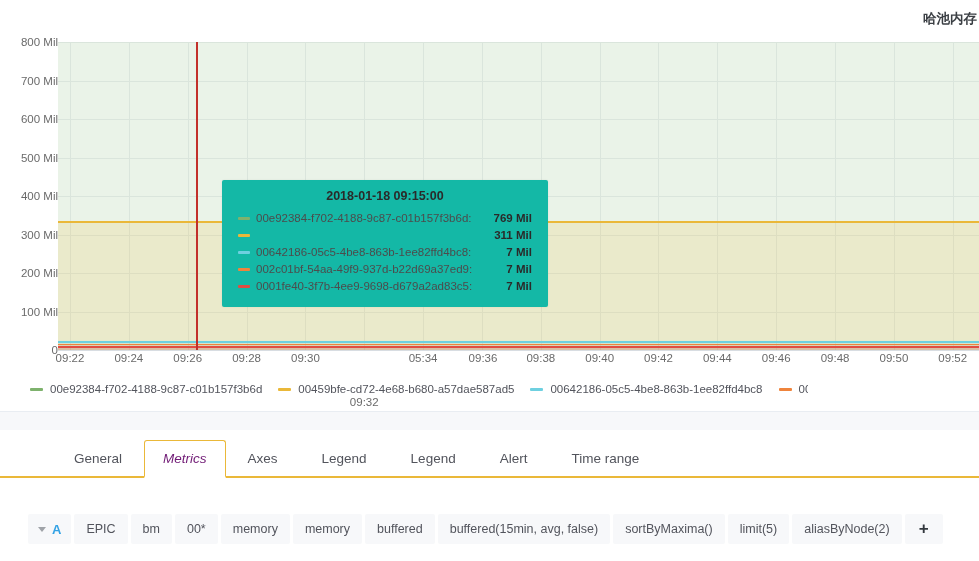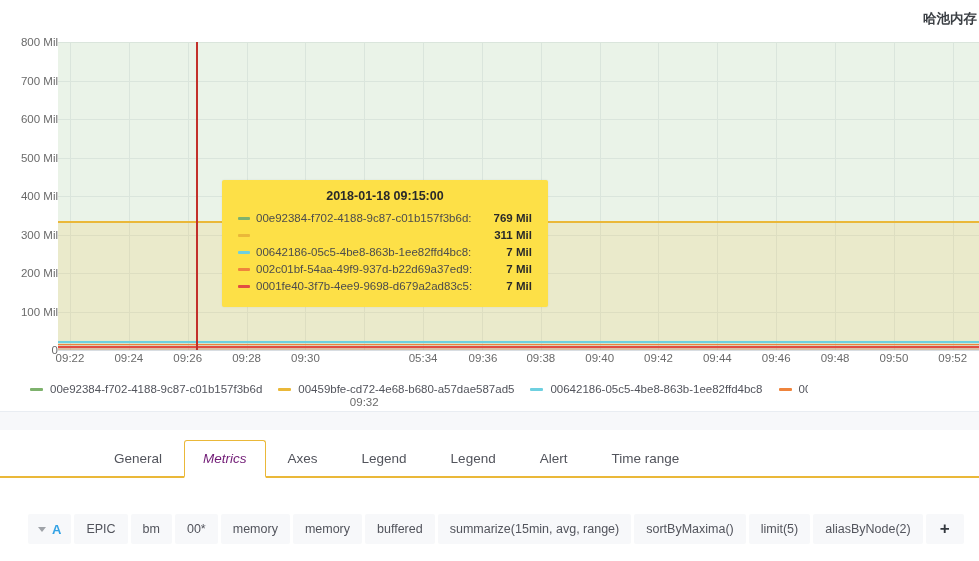--- a/index.html
+++ b/index.html
@@ -69,21 +69,21 @@
   
   #xaxis { position: absolute; left: 58px; top: 322px; width: 921px; height: 22px; }
   .xtick {
     position: absolute; top: 0; font-size: 11.5px; color: #6a6a6a;
     transform: translateX(-50%); white-space: nowrap;
   }
 
   
   #tooltip {
     position: absolute; left: 222px; top: 180px;
-    background: #fde047;
+    background: #14b8a6;
     padding: 9px 16px 12px 16px;
     font-size: 11.5px; color: #4c4c4c;
     border-radius: 2px;
     box-shadow: 0 0 2px rgba(0,0,0,.08);
     z-index: 20;
   }
   #tooltip-time {
     text-align: center; font-weight: bold; font-size: 12.5px;
     color: #2a2a2a; margin-bottom: 7px;
   }
@@ -113,21 +113,20 @@
   
   #editor-panel {
     position: absolute; left: 0; top: 430px;
     width: 979px; height: 131px;
     background: #ffffff;
   }
   #editor-head {
     position: relative; height: 48px;
     display: flex; align-items: flex-end;
     border-bottom: 2px solid #eab839;
-    gap: 40px;
   }
   #editor-kind {
     font-family: "Liberation Serif", serif;
     font-style: italic; font-size: 25px; color: #5b6370;
     padding: 0 22px 8px 30px;
   }
   #tabs { display: flex; align-items: flex-end; height: 100%; }
   .tab {
     font-size: 13.5px; color: #52545c;
     padding: 0 22px 11px 22px;
@@ -314,19 +313,19 @@
       <div class="seg ref">
         <span class="caret"></span>
         <span class="ref-letter">A</span>
       </div>
       <div class="seg">EPIC</div>
       <div class="seg">bm</div>
       <div class="seg">00*</div>
       <div class="seg">memory</div>
       <div class="seg">memory</div>
       <div class="seg">buffered</div>
-      <div class="seg">summarize(15min, avg, range)</div>
+      <div class="seg">buffered(15min, avg, false)</div>
       <div class="seg">sortByMaxima()</div>
       <div class="seg">limit(5)</div>
       <div class="seg">aliasByNode(2)</div>
       <div class="seg add">+</div>
     </div>
 </div>
 
 </body></html>

